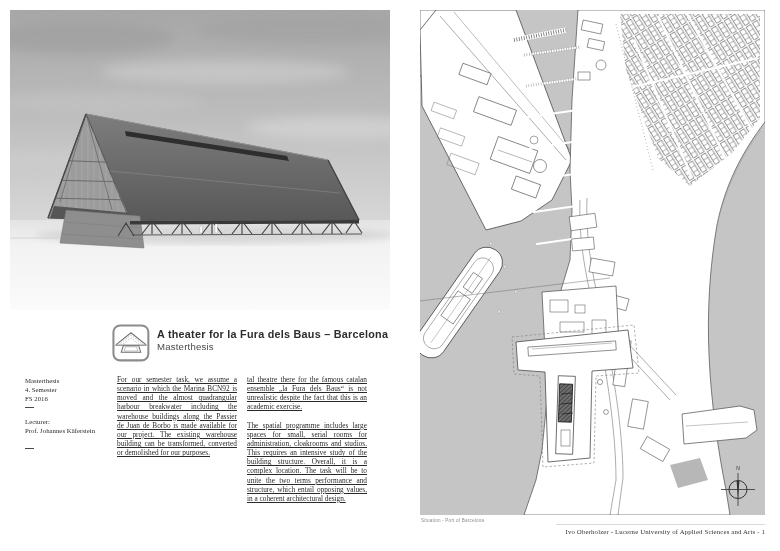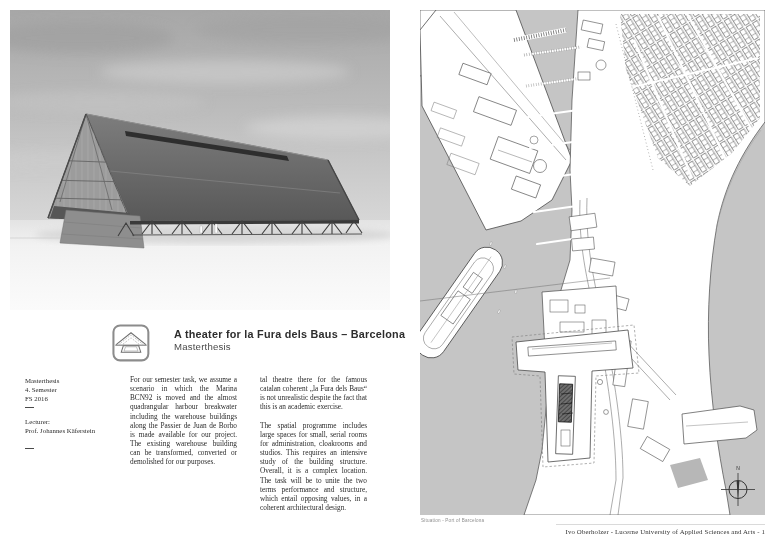--- a/index.html
+++ b/index.html
@@ -1,32 +1,32 @@
 <!DOCTYPE html>
 <html><head>
 <meta charset="utf-8">
 <style>
   html,body{margin:0;padding:0;background:#ffffff;}
   .page{position:relative;width:780px;height:551px;background:#ffffff;overflow:hidden;
         font-family:"Liberation Serif",serif;color:#2c2c2c;}
   figure{margin:0;}
   .photo{position:absolute;left:10px;top:10px;width:380px;height:300px;}
   .photo svg{display:block;width:100%;height:100%;}
-  .title-block{position:absolute;left:112px;top:324px;display:flex;align-items:flex-start;gap:24px;justify-content:flex-end;}
+  .title-block{position:absolute;left:112px;top:324px;display:flex;align-items:flex-start;gap:7px;justify-content:flex-end;}
   .title-icon{width:38px;height:38px;flex:0 0 auto;}
   .title-text h1{margin:4px 0 0;font-family:"Liberation Sans",sans-serif;font-weight:bold;
       font-size:10.8px;letter-spacing:.25px;color:#2d2d2d;}
   .title-text h2{margin:1px 0 0;font-family:"Liberation Sans",sans-serif;font-weight:normal;
       font-size:9.6px;letter-spacing:.2px;color:#4a4a4a;}
   .meta{position:absolute;left:25px;top:376px;width:86px;font-size:6.8px;line-height:9px;color:#2e2e2e;}
   .meta .dash{border:0;border-top:1px solid #4a4a4a;width:9px;margin:4px 0 0 0;}
   .meta .gap{height:9px;}
   .col{position:absolute;top:375px;width:124px;font-size:7.3px;line-height:9.15px;
        text-align:justify;color:#2a2a2a;}
-  .col p{margin:0 0 9px 17px;}
+  .col p{margin:0 0 9px 4px;text-decoration:underline;}
   .col1{left:113px;}
   .col2{left:243px;}
   .map{position:absolute;left:420px;top:10px;width:345px;height:505px;}
   .map svg{display:block;width:100%;height:100%;}
   .map-caption{position:absolute;left:421px;top:518px;font-family:"Liberation Sans",sans-serif;
        font-size:4.6px;color:#8e8e8e;letter-spacing:.2px;}
   .footer-rule{position:absolute;left:556px;top:524px;width:209px;border:0;border-top:1px solid #dadada;margin:0;}
   .footer{position:absolute;right:15px;top:528px;font-size:6.8px;color:#333;letter-spacing:.15px;}
 </style>
 </head>
@@ -166,21 +166,21 @@
     <div>Lecturer:</div>
     <div>Prof. Johannes Käferstein</div>
     <div class="gap"></div>
     <hr class="dash">
   </aside>
 
   <div class="col col1">
     <p>For our semester task, we assume a scenario in which the Marina BCN92 is moved and the almost quadrangular harbour breakwater including the warehouse buildings along the Passier de Juan de Borbo is made available for our project. The existing warehouse building can be transformed, converted or demolished for our purposes.</p>
   </div>
   <div class="col col2">
-    <p>tal theatre there for the famous catalan coherent „la Fura dels Baus“ is not unrealistic despite the fact that this is an academic exercise.</p>
+    <p>tal theatre there for the famous catalan ensemble „la Fura dels Baus“ is not unrealistic despite the fact that this is an academic exercise.</p>
     <p>The spatial programme includes large spaces for small, serial rooms for administration, cloakrooms and studios. This requires an intensive study of the building structure. Overall, it is a complex location. The task will be to unite the two terms performance and structure, which entail opposing values, in a coherent architectural design.</p>
   </div>
 
   <figure class="map">
     <svg viewBox="0 0 345 505" preserveAspectRatio="none">
       <defs>
         <pattern id="cityblocks" width="17" height="7.6" patternUnits="userSpaceOnUse" patternTransform="rotate(58)">
           <rect x="0.7" y="1" width="15" height="5" fill="#ffffff" stroke="#4a4a4a" stroke-width="0.55"></rect>
           <line x1="5.6" y1="1" x2="5.6" y2="6" stroke="#4a4a4a" stroke-width="0.4"></line>
           <line x1="10.6" y1="1" x2="10.6" y2="6" stroke="#4a4a4a" stroke-width="0.4"></line>

